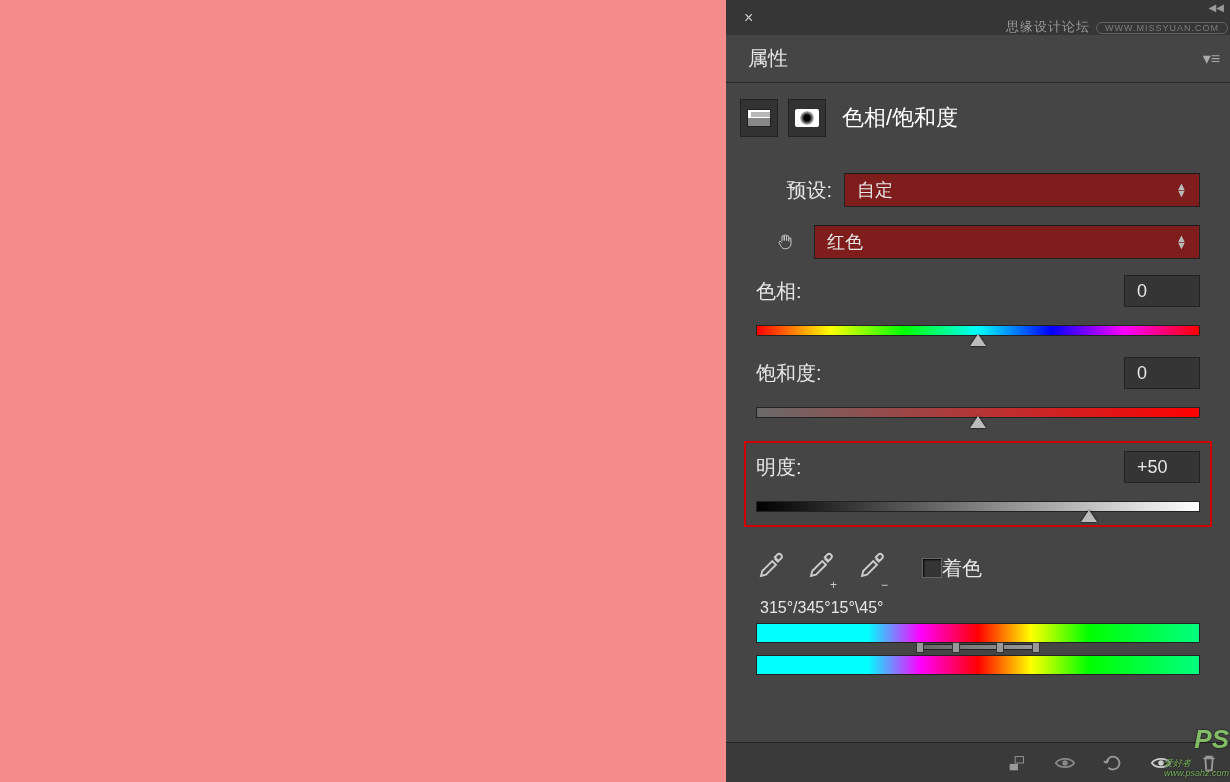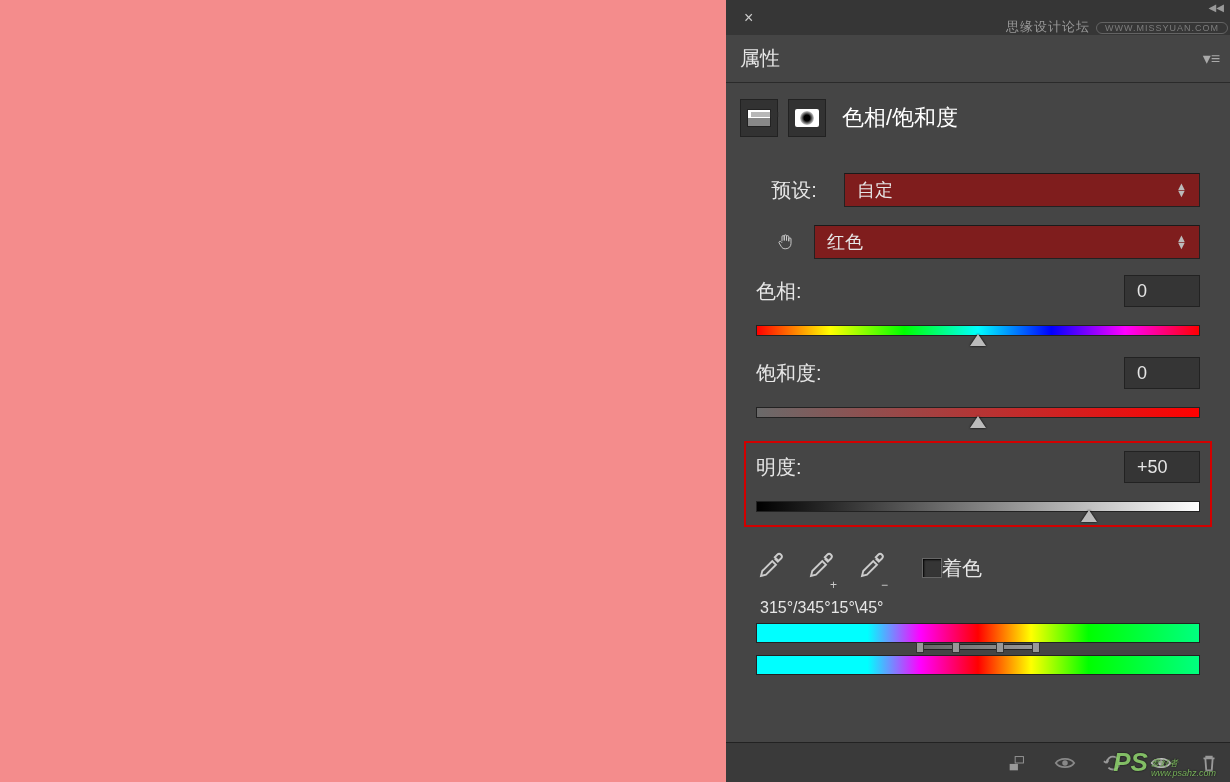--- a/index.html
+++ b/index.html
@@ -2,32 +2,32 @@
 <html><head>
 <meta charset="utf-8">
 <style>
 * { margin: 0; padding: 0; box-sizing: border-box; font-family: "Microsoft YaHei", sans-serif; -webkit-font-smoothing: antialiased; }
 body { width: 1230px; height: 782px; background: #f48c8c; overflow: hidden; position: relative; }
 .canvas { position: absolute; left: 0; top: 0; width: 726px; height: 782px; background: #f48c8c; }
 .panel { position: absolute; left: 726px; top: 0; width: 504px; height: 782px; background: #454545; }
 .tabrow { height: 35px; background: #363636; display: flex; align-items: center; padding-left: 10px; position: relative; }
 .tabrow .x { color: #ccc; font-size: 16px; padding: 4px 8px; }
 .tabrow .collapse { position: absolute; right: 6px; top: 2px; color: #999; font-size: 10px; }
-.header { height: 48px; background: #454545; border-bottom: 1px solid #2a2a2a; display: flex; align-items: center; padding: 0 14px; color: #e6e6e6; font-size: 20px; position: relative; }
+.header { height: 48px; background: #454545; border-bottom: 1px solid #2a2a2a; display: flex; align-items: center; padding: 0 22px; color: #e6e6e6; font-size: 20px; position: relative; }
 .header .menu-icon { position: absolute; right: 10px; top: 14px; color: #aaa; font-size: 16px; }
 .title-row { display: flex; align-items: center; padding: 16px 14px 10px 14px; gap: 10px; }
 .icon-box { width: 38px; height: 38px; background: #323232; border: 1px solid #222; display: flex; align-items: center; justify-content: center; color: #ccc; font-size: 14px; }
 .icon-adj { background: linear-gradient(#fff 50%, #888 50%); width: 24px; height: 18px; border: 1px solid #222; position: relative; }
 .icon-adj::after { content: ""; position: absolute; top: 2px; left: 3px; right: 3px; height: 2px; background: #333; box-shadow: 4px 0 0 #333, 8px 0 0 #333, 12px 0 0 #333; transform: scaleY(2.5); transform-origin: top; opacity: .35; }
 .icon-mask { width: 24px; height: 18px; background: #fff; border-radius: 2px; position: relative; display: flex; align-items: center; justify-content: center; }
 .icon-mask::after { content: ""; width: 14px; height: 14px; border-radius: 50%; background: radial-gradient(circle, #000 30%, #fff 80%); }
 .title-text { color: #fff; font-size: 22px; margin-left: 6px; }
 .controls { padding: 10px 30px 0 30px; }
 .ctrl-row { display: flex; align-items: center; margin: 14px 0; height: 38px; }
-.ctrl-row .lbl { color: #e6e6e6; font-size: 20px; width: 76px; text-align: center; }
+.ctrl-row .lbl { color: #e6e6e6; font-size: 20px; width: 76px; text-align: right; }
 .select-box { flex: 1; height: 34px; background: #7f1d1d; border: 1px solid #222; border-top-color: #1a1a1a; color: #e6e6e6; font-size: 18px; padding: 0 12px; display: flex; align-items: center; justify-content: space-between; margin-left: 12px; }
 .select-box .arrows { color: #bbb; font-size: 11px; line-height: 7px; display: flex; flex-direction: column; }
 .hand-icon { width: 38px; height: 32px; display: flex; align-items: center; justify-content: center; color: #ccc; font-size: 22px; position: relative; margin-right: 12px; padding-left: 20px;}
 .hand-icon svg { width: 28px; height: 28px; fill: #ccc; }
 .slider-block { margin: 10px 0 18px 0; }
 .slider-label-row { display: flex; justify-content: space-between; align-items: center; margin-bottom: 14px; }
 .slider-label-row .lbl { color: #e6e6e6; font-size: 20px; }
 .value-box { width: 76px; height: 32px; background: #353535; border: 1px solid #222; color: #e6e6e6; font-size: 18px; display: flex; align-items: center; padding: 0 12px; }
 .track-wrap { position: relative; height: 18px; }
 .track { position: absolute; left: 0; right: 0; top: 4px; height: 11px; border: 1px solid #222; }
@@ -48,21 +48,21 @@
 .color-strip.top { background: linear-gradient(to right, #00ffff 0%, #00ffff 25%, #ff00ff 37%, #ff0000 50%, #ffff00 62%, #00ff00 75%, #00ff80 100%); position: relative; }
 .color-strip.bottom { background: linear-gradient(to right, #00ffff 0%, #00ffff 25%, #ff00ff 37%, #ff0000 50%, #ffff00 62%, #00ff00 75%, #00ff80 100%); }
 .range-thumbs { position: relative; height: 10px; margin: -3px 0 2px 0; }
 .range-thumb { position: absolute; width: 8px; height: 11px; background: #999; border: 1px solid #333; top: -1px; transform: translateX(-4px); }
 .range-bar { position: absolute; height: 6px; top: 1px; background: linear-gradient(to right, #666, #999); border: 1px solid #222; }
 .footer { position: absolute; bottom: 0; left: 726px; width: 504px; height: 40px; background: #3a3a3a; border-top: 1px solid #222; display: flex; align-items: center; justify-content: flex-end; padding-right: 10px; gap: 26px; }
 .footer-icon { color: #999; font-size: 18px; display: flex; align-items: center; }
 .footer-icon svg { width: 22px; height: 22px; fill: #999; }
 .watermark-top { position: absolute; right: 2px; top: 18px; color: #999; font-size: 13px; letter-spacing: 1px; display: flex; gap: 6px; align-items: baseline; }
 .watermark-top .sm { font-size: 9px; opacity: .7; border: 1px solid #777; padding: 0 8px; border-radius: 6px; }
-.watermark-bottom { position: absolute; right: 14px; bottom: 4px; color: #7fbf5f; font-size: 14px; font-style: italic; display: flex; align-items: flex-end; gap: 3px; text-shadow: 0 0 2px #000; opacity: .9; }
+.watermark-bottom { position: absolute; right: 1px; bottom: 4px; color: #7fbf5f; font-size: 14px; font-style: italic; display: flex; align-items: flex-end; gap: 3px; text-shadow: 0 0 2px #000; opacity: .9; flex-direction: column; }
 .watermark-bottom .ps { font-size: 26px; font-weight: bold; color: #8acc6a; font-style: italic; }
 .watermark-bottom .sm { font-size: 9px; display: flex; flex-direction: column; line-height: 10px; }
 </style>
 </head>
 <body>
 
 <div class="canvas"></div>
 
 <div class="panel">
 

